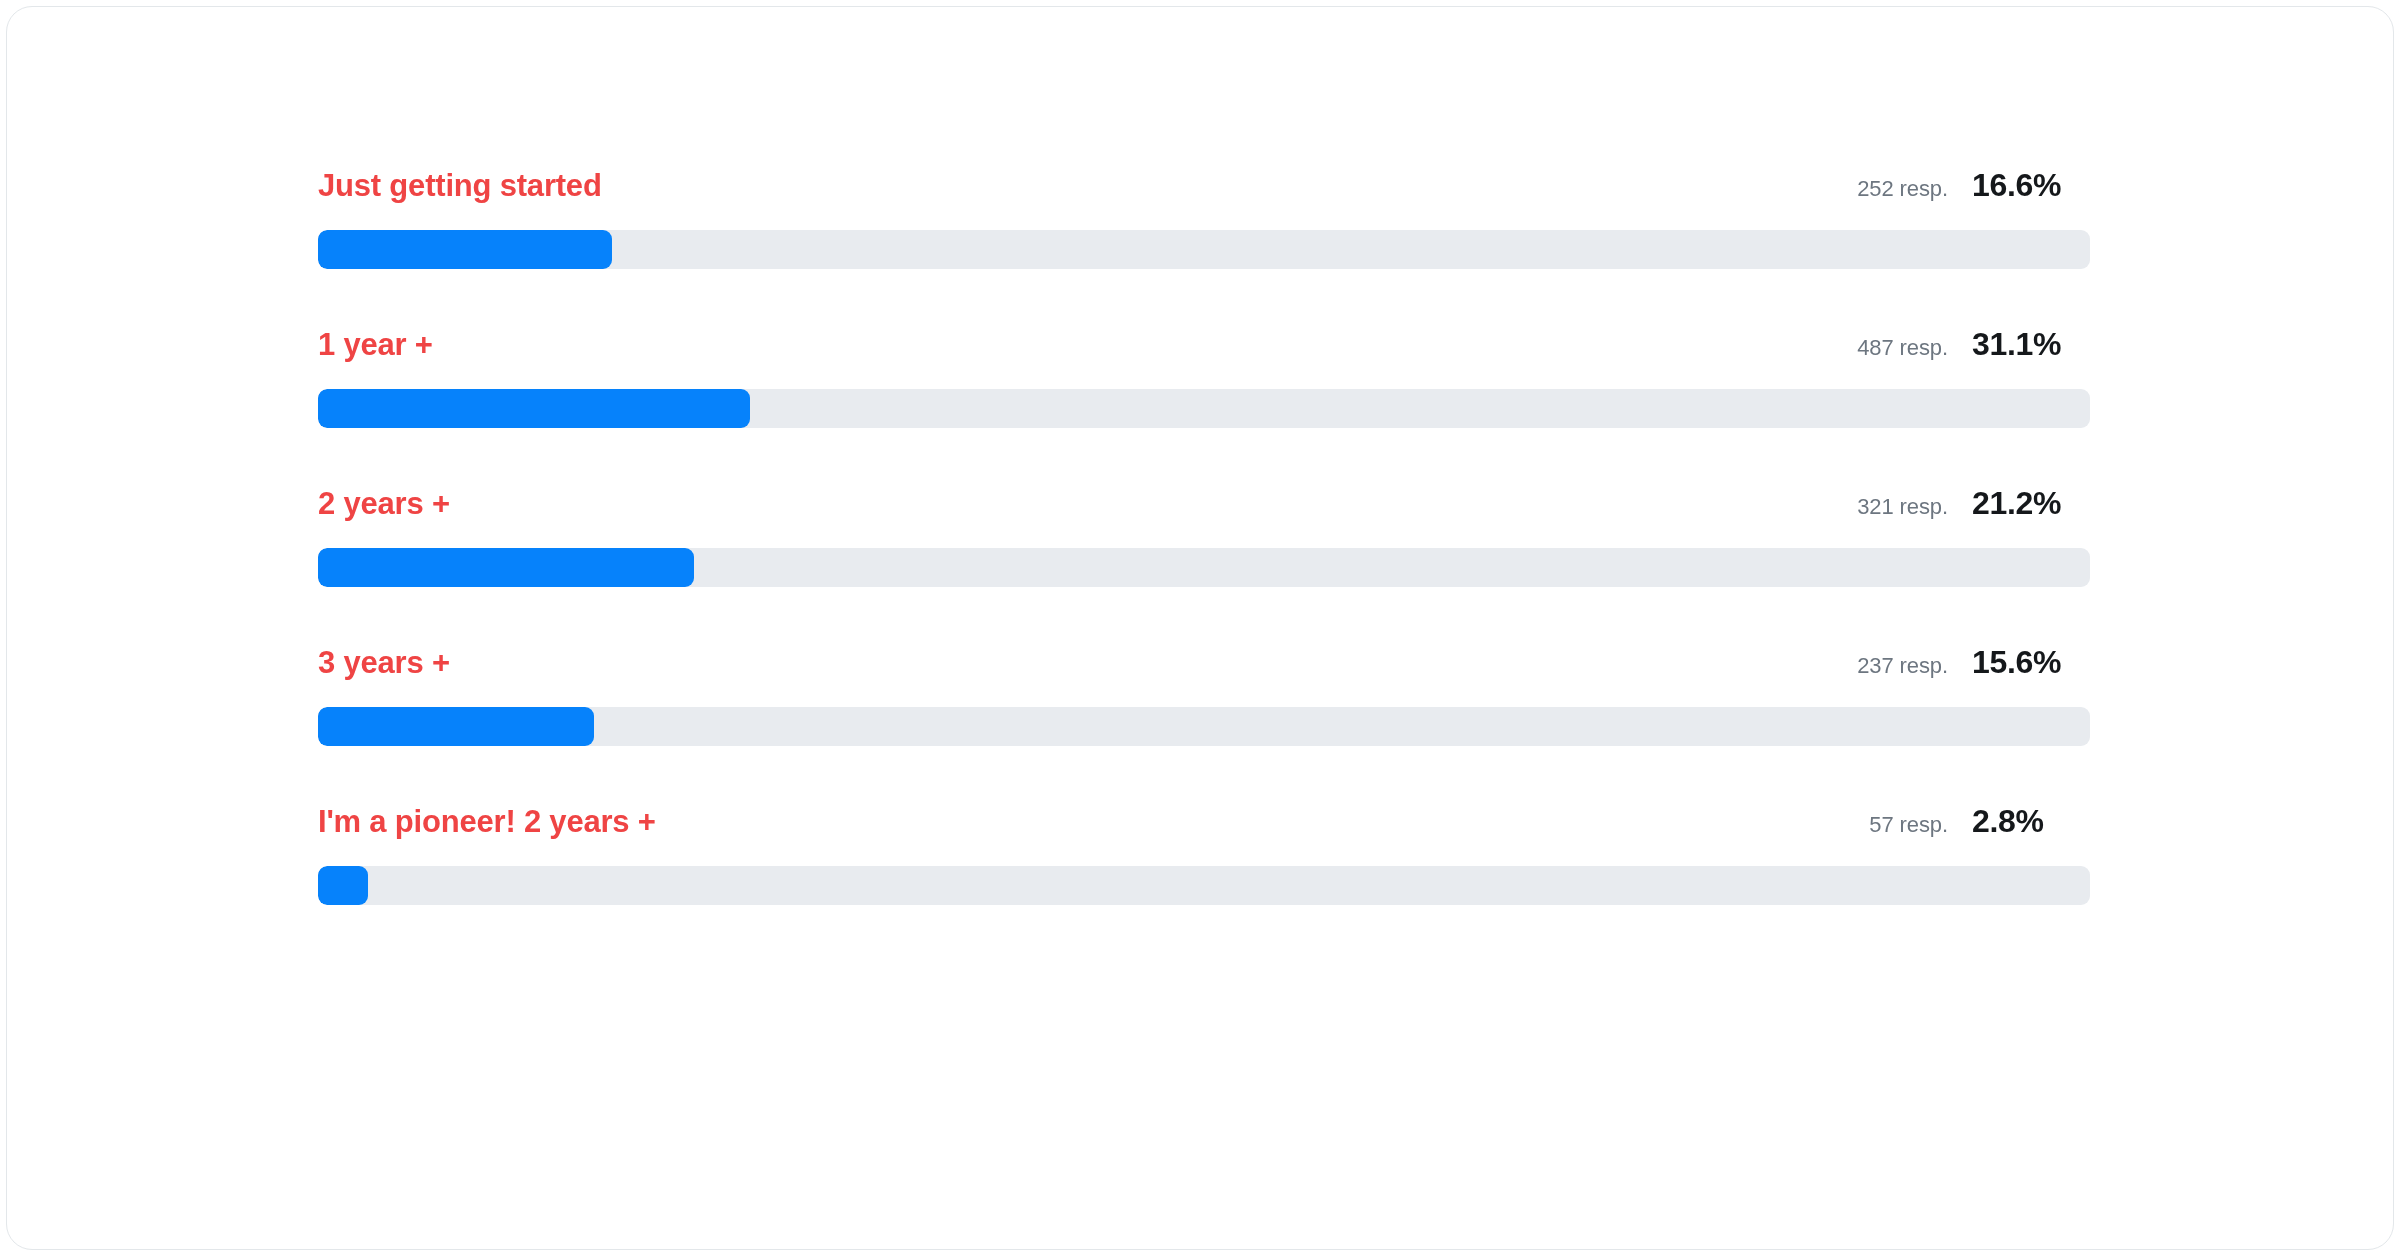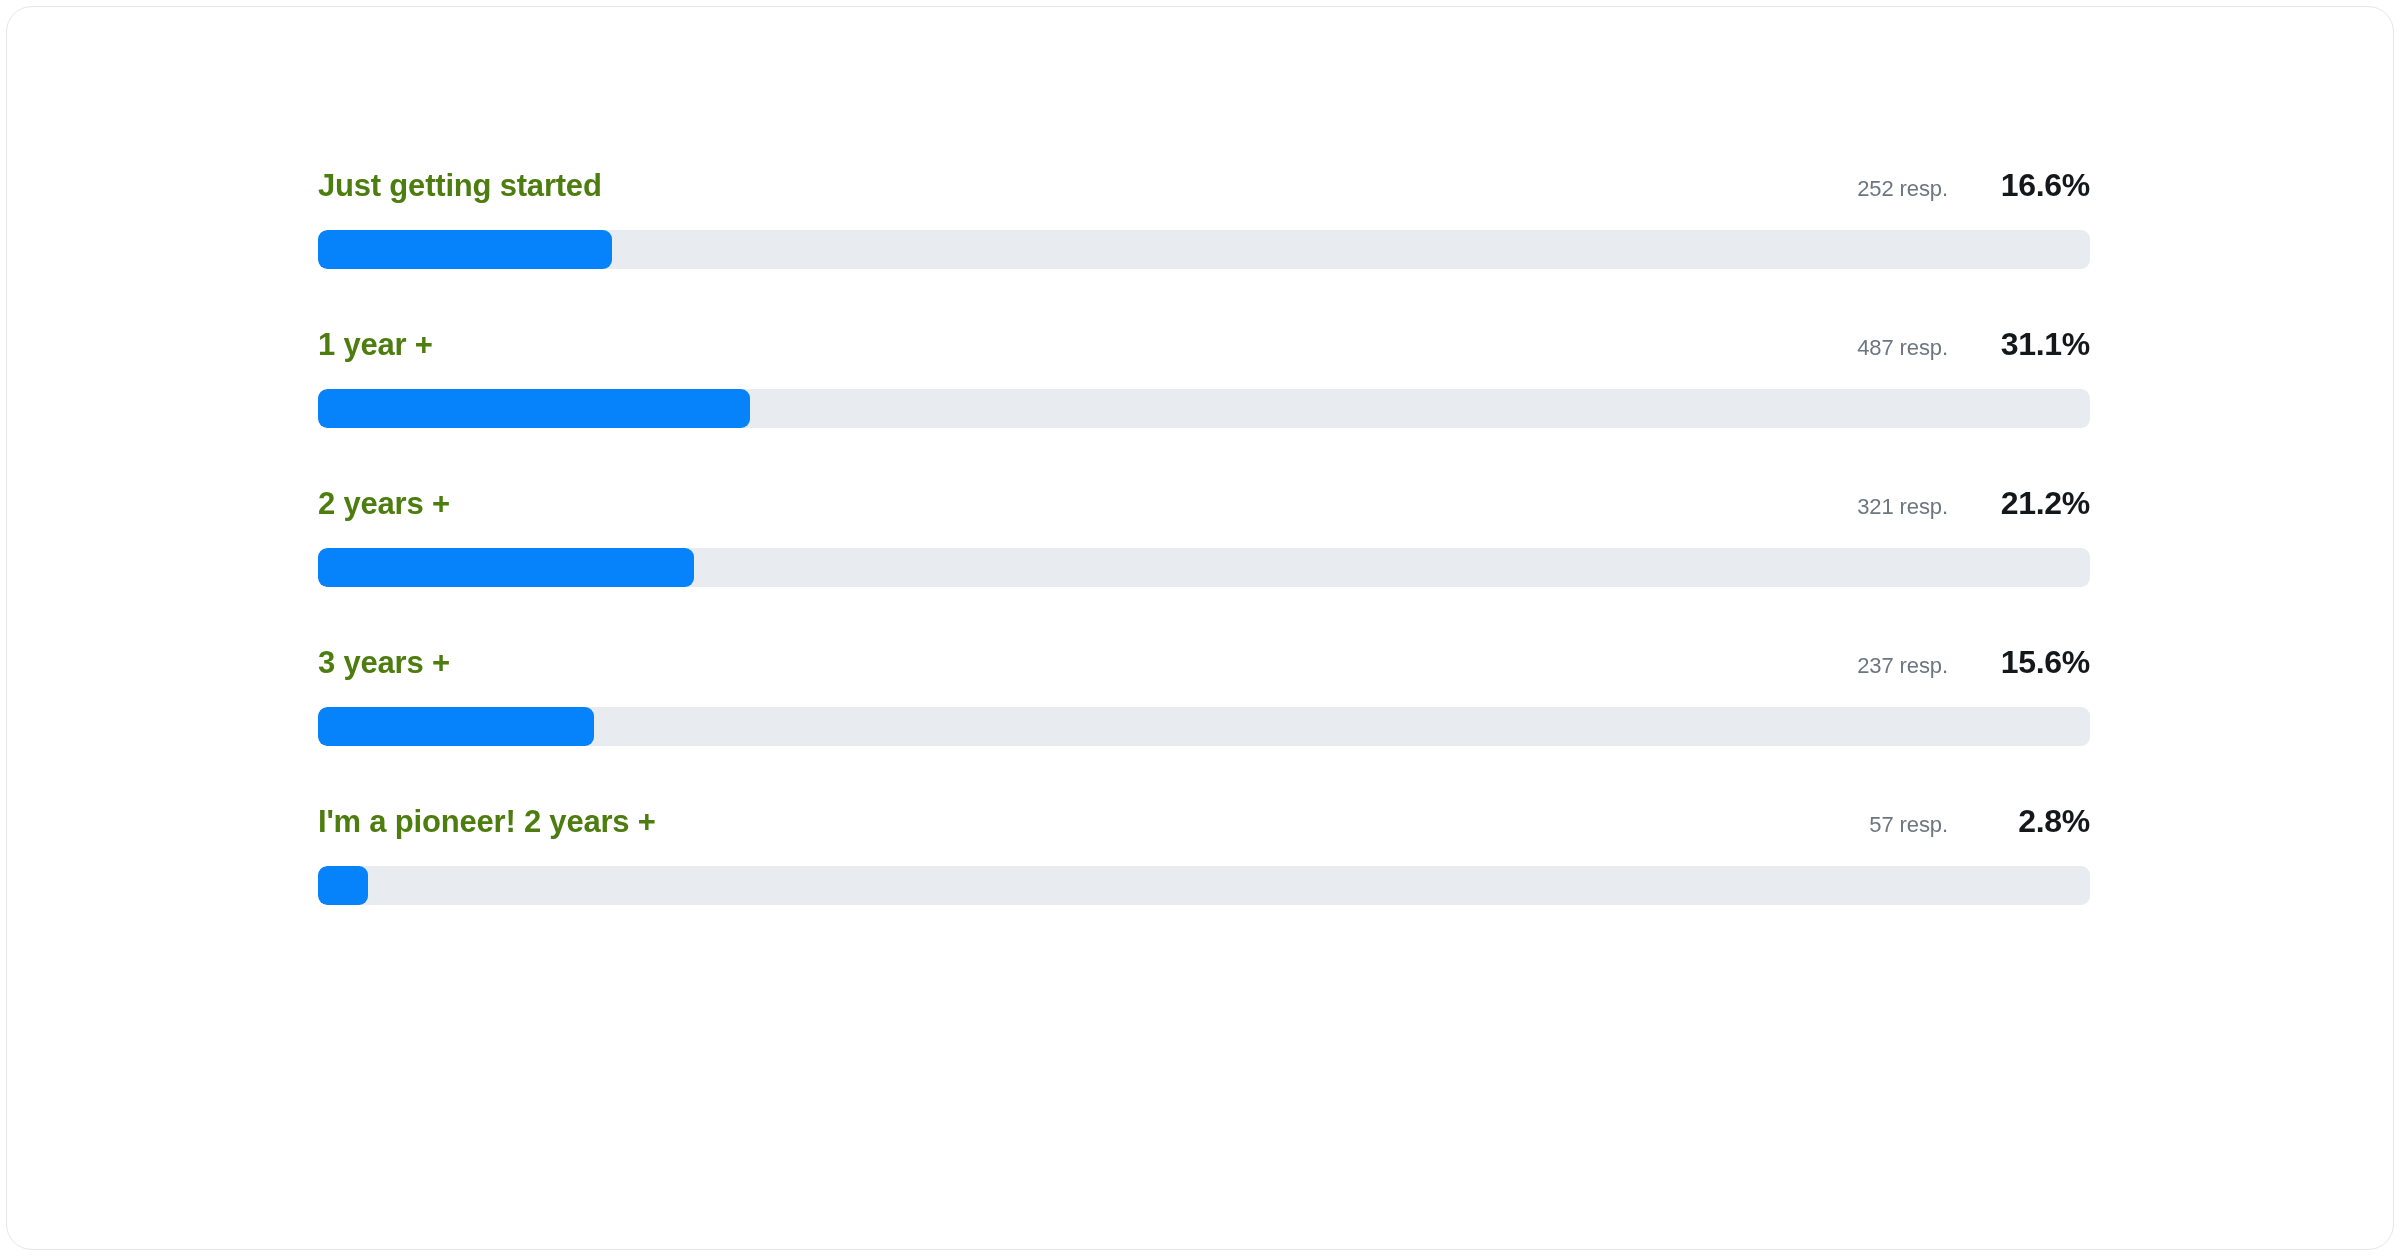--- a/index.html
+++ b/index.html
@@ -42,21 +42,21 @@
     align-items: baseline;
     justify-content: space-between;
     width: 100%;
     height: 42px;
     margin-bottom: 21px;
   }
 
   .row-label {
     font-size: 31px;
     font-weight: bold;
-    color: #4d7c0f;
+    color: #ef4444;
     letter-spacing: -0.2px;
     white-space: nowrap;
   }
 
   .row-stats {
     display: flex;
     align-items: baseline;
     white-space: nowrap;
   }
 
@@ -65,21 +65,20 @@
     font-weight: normal;
     color: #6d7680;
     letter-spacing: -0.1px;
   }
 
   .row-pct {
     font-size: 32px;
     font-weight: bold;
     color: #15181b;
     letter-spacing: -0.3px;
-    text-align: right;
     min-width: 118px;
     margin-left: 24px;
   }
 
   .track {
     position: relative;
     width: 100%;
     height: 39px;
     background: #e8ebef;
     border-radius: 9px;

